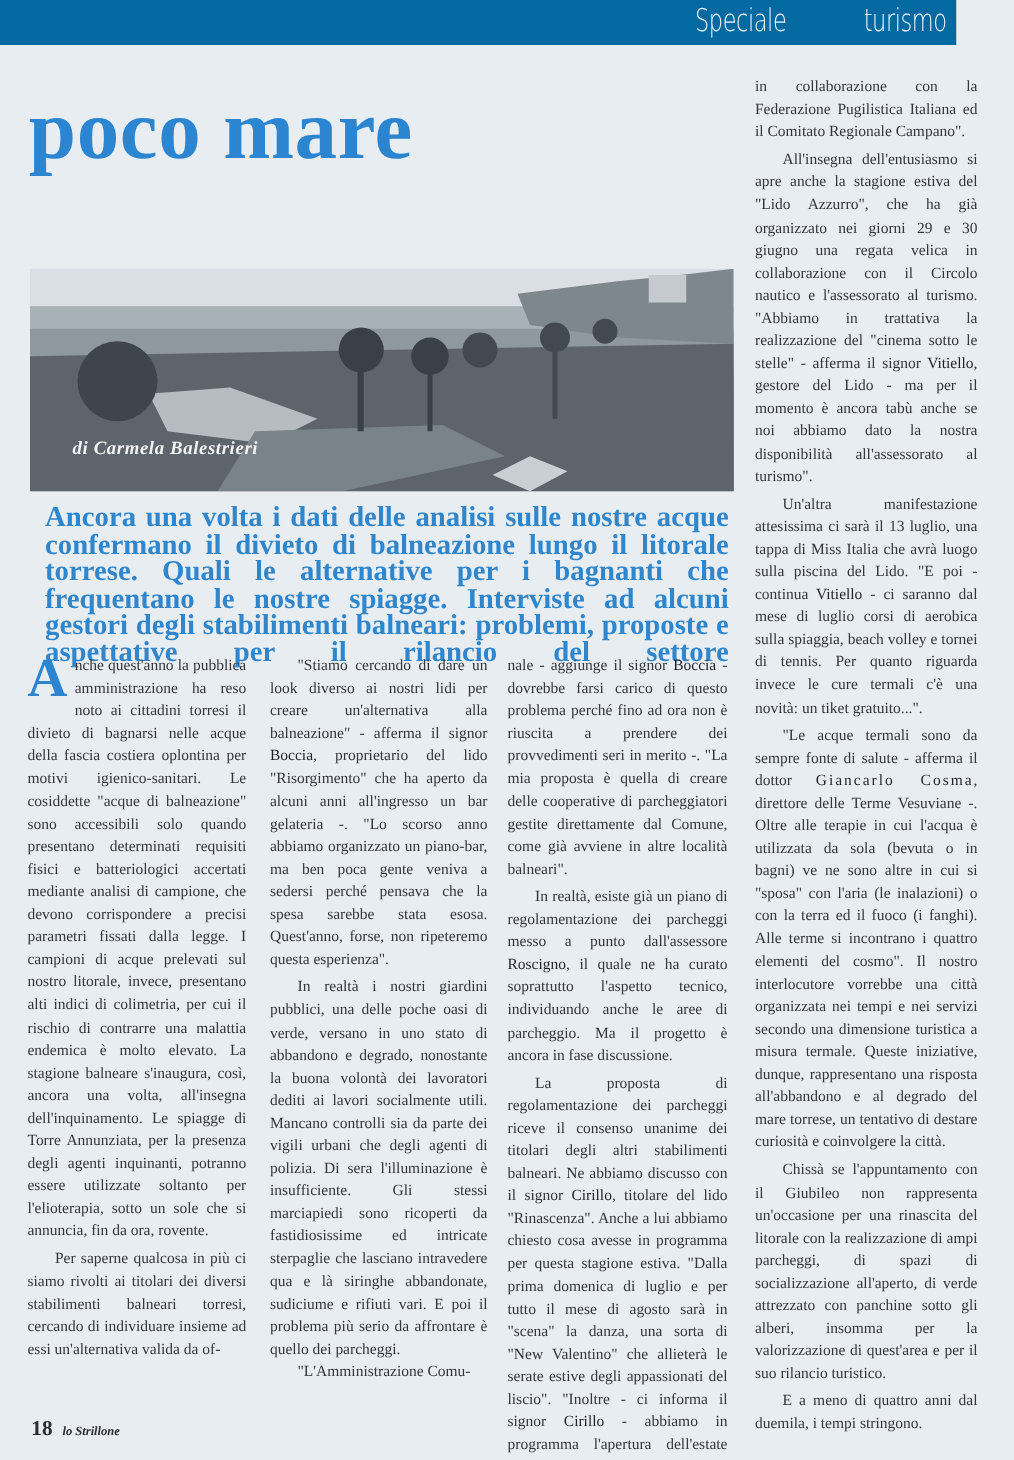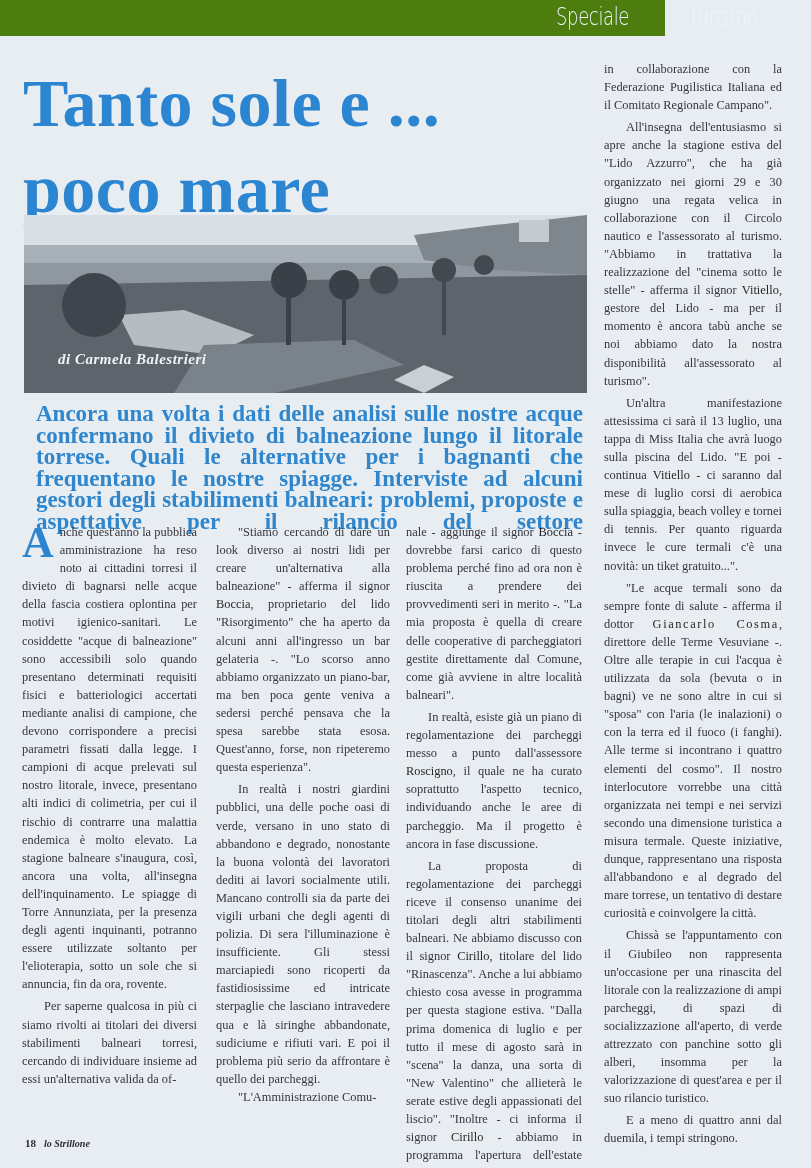--- a/index.html
+++ b/index.html
@@ -4,22 +4,22 @@
 <style>
   html, body { margin: 0; padding: 0; }
   body {
     width: 811px; height: 1168px; overflow: hidden;
     background: #e8edf1;
     font-family: "Liberation Serif", serif;
     color: #2a2d33;
     position: relative;
   }
   .topbar {
-    position: absolute; left: 0; top: 0; width: 665px; height: 36px;
-    background: #4d7c0f;
+    position: absolute; left: 0; top: 0; width: 765px; height: 36px;
+    background: #0369a1;
   }
   .topbar .sect {
     position: absolute; top: 2px;
     font-family: "DejaVu Sans", sans-serif;
     font-weight: 300; font-stretch: condensed;
     color: #eef6fd; font-size: 25px; letter-spacing: -0.5px;
     transform: scaleX(0.72); transform-origin: left top;
   }
   .topbar .s1 { left: 556px; }
   .topbar .s2 { left: 691px; }
@@ -61,33 +61,32 @@
   .col b { font-weight: normal; color: #1f2226; }
   .dropcap {
     float: left; font-family: "Liberation Serif", serif; font-weight: bold;
     color: #2b85d0; font-size: 44px; line-height: 34px; margin: 3px 6px 0 0;
   }
   .wide b { letter-spacing: 1.6px; }
   .footer {
     position: absolute; left: 25px; top: 1133px;
     font-family: "Liberation Serif", serif; color: #2a2d33;
   }
-  .footer .pg { font-size: 11px; font-weight: bold; }
+  .footer .pg { font-size: 17px; font-weight: bold; }
   .footer .mag { font-size: 10px; font-style: italic; font-weight: bold; margin-left: 8px; }
 </style>
 </head>
 <body>
 
 <div class="topbar">
   <span class="sect s1">Speciale</span>
   <span class="sect s2">turismo</span>
 </div>
 
 <div class="title">
-  <div>Tanto sole e ...</div>
   <div>poco mare</div>
 </div>
 
 <div class="photo">
   <svg width="563" height="178" viewBox="0 0 563 178">
     <rect x="0" y="0" width="563" height="30" fill="#d9dfe4"></rect>
     <rect x="0" y="30" width="563" height="40" fill="#a9b1b8"></rect>
     <rect x="0" y="48" width="563" height="22" fill="#8f979f"></rect>
     <polygon points="0,70 563,60 563,178 0,178" fill="#5d646c"></polygon>
     <polygon points="95,100 160,95 230,120 190,140 110,130" fill="#b5bcc2"></polygon>

